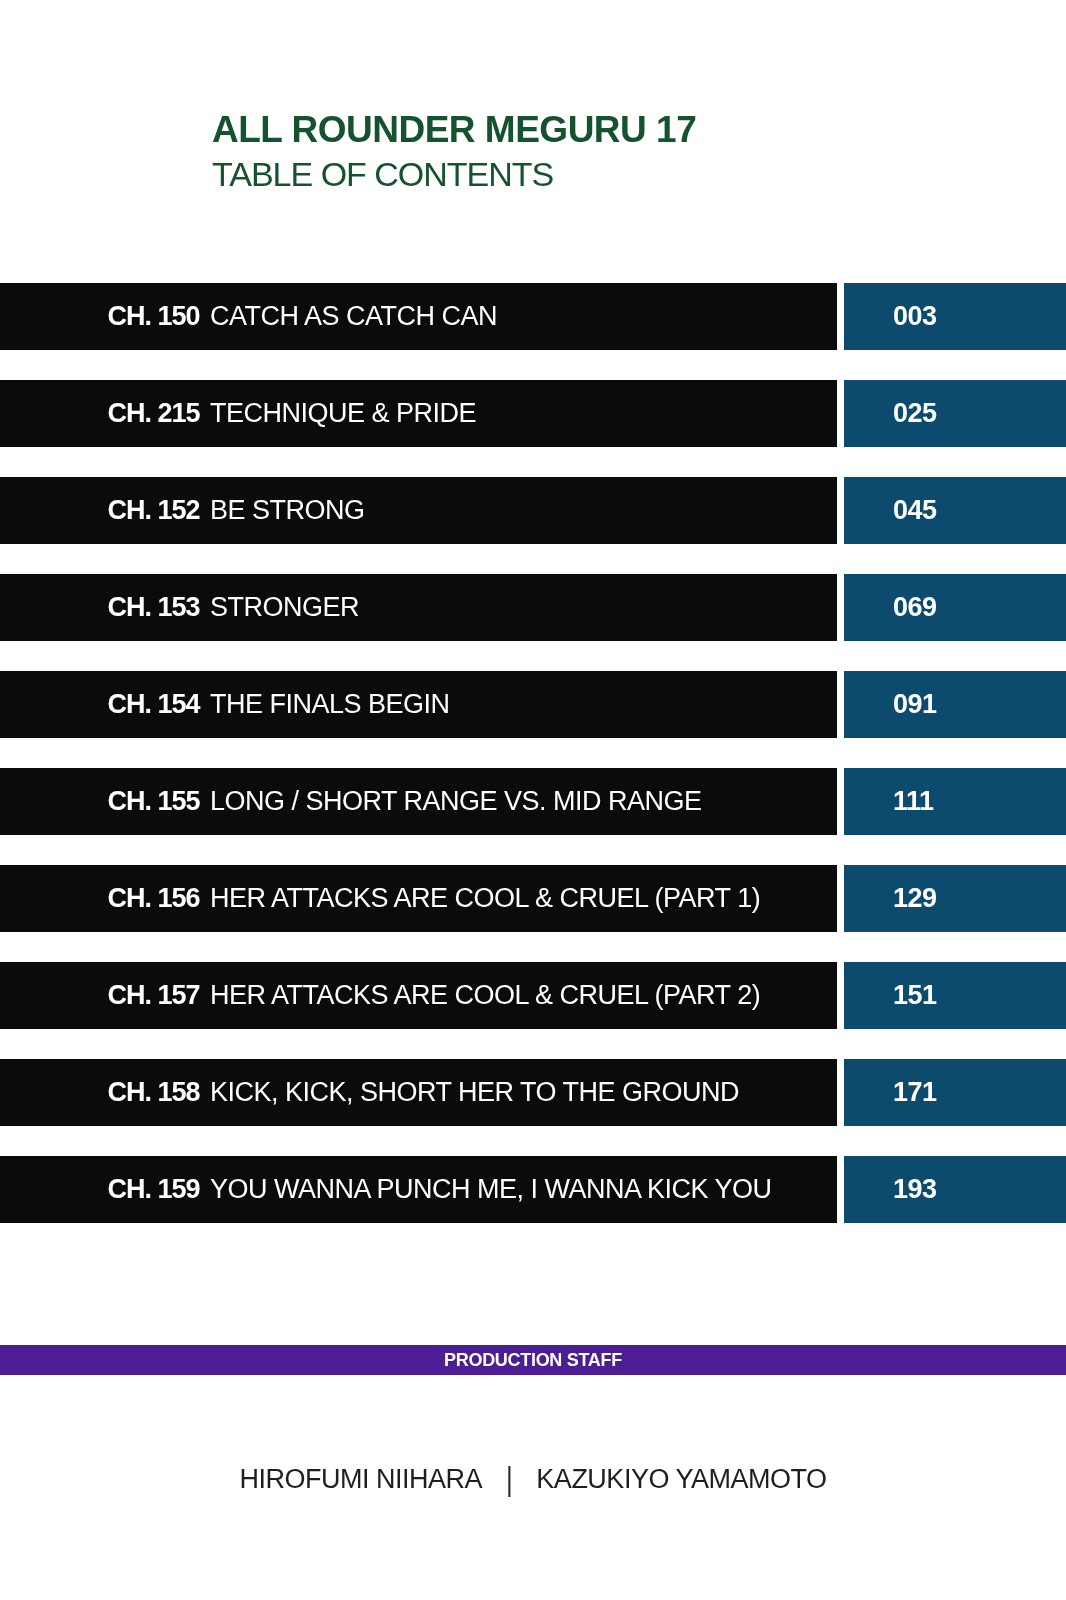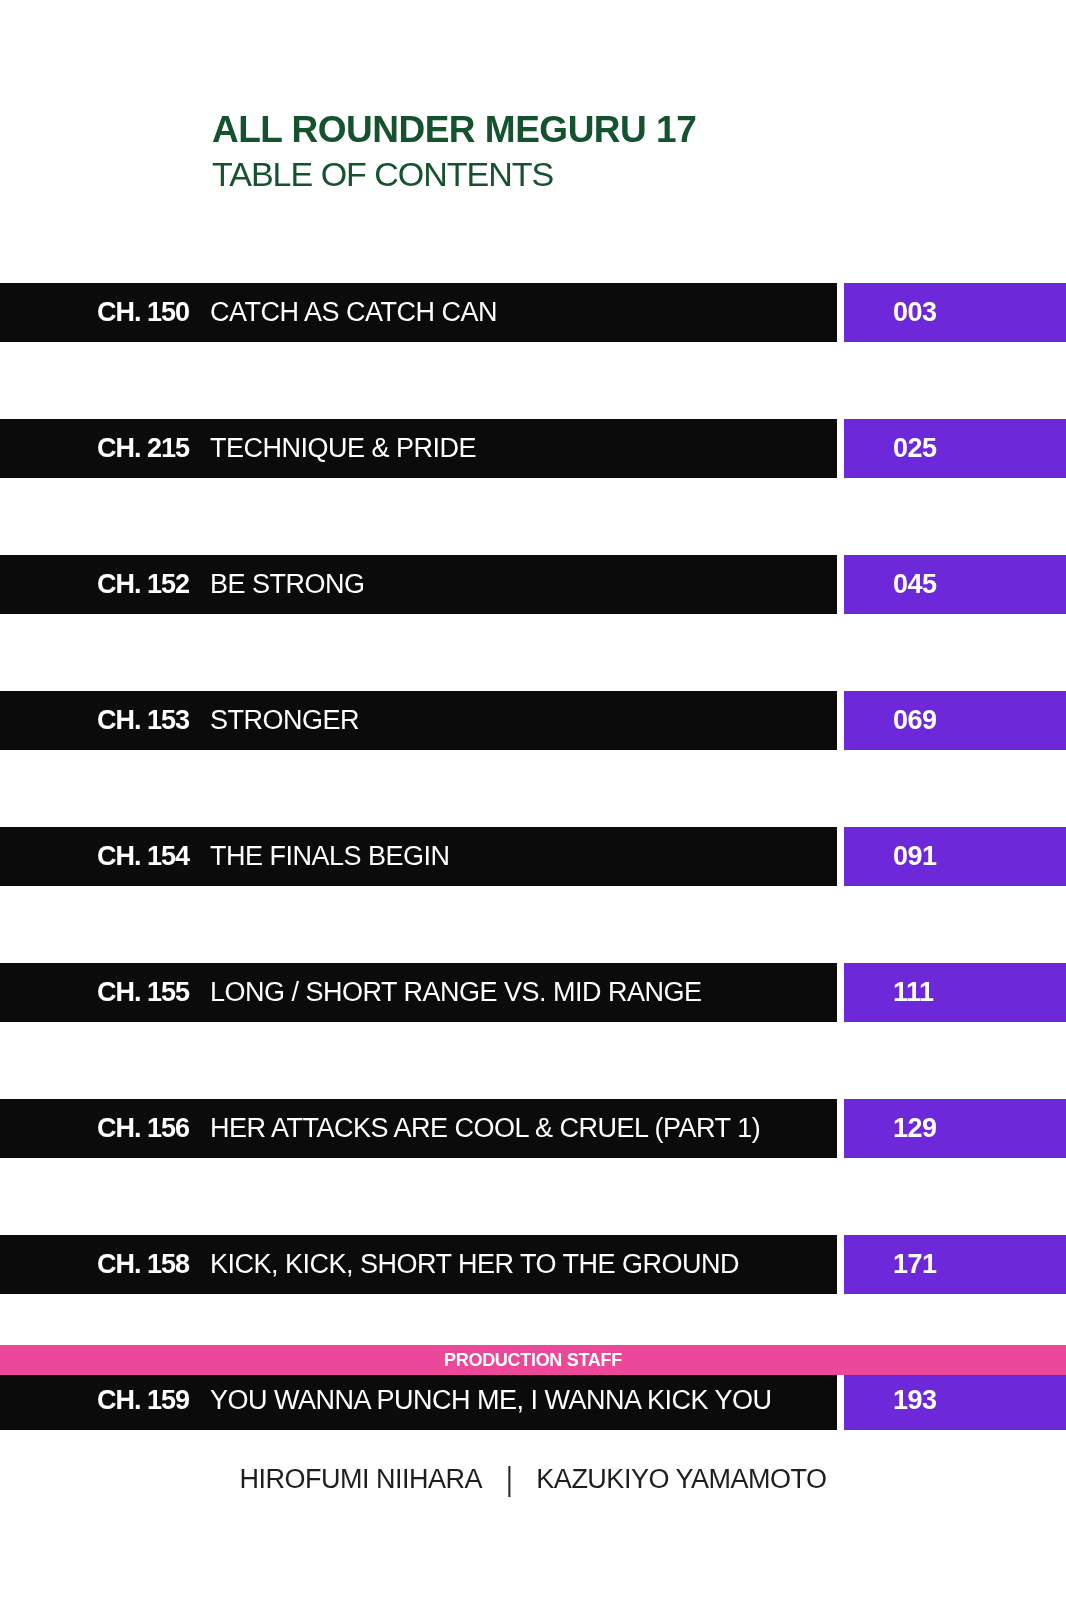--- a/index.html
+++ b/index.html
@@ -38,22 +38,23 @@
 
   
   .toc-list {
     position: absolute;
     top: 283px;
     left: 0;
     width: 1066px;
   }
   .toc-row {
     display: flex;
-    height: 59px;
-    margin-bottom: 77px;
+    height: 67px;
+    margin-bottom: 30px;
+    text-align: center;
   }
   .row-main {
     width: 837px;
     background: #0b0b0b;
     display: flex;
     align-items: center;
     color: #ffffff;
   }
   .row-chapter {
     margin-left: 97px;
@@ -68,38 +69,38 @@
     font-weight: normal;
     letter-spacing: -0.5px;
     white-space: nowrap;
   }
   .row-gap {
     width: 7px;
     background: #ffffff;
   }
   .row-page {
     flex: 1;
-    background: #6d28d9;
+    background: #0c4a6e;
     display: flex;
     align-items: center;
     padding-left: 49px;
     color: #ffffff;
     font-size: 27px;
     font-weight: bold;
     letter-spacing: -0.5px;
   }
 
   
   .staff-bar {
     position: absolute;
     top: 1345px;
     left: 0;
     width: 1066px;
     height: 30px;
-    background: #ec4899;
+    background: #4c1d95;
     display: flex;
     align-items: center;
     justify-content: center;
   }
   .staff-bar-label {
     color: #ffffff;
     font-size: 18px;
     font-weight: bold;
     letter-spacing: -0.3px;
     white-space: nowrap;
@@ -208,20 +209,30 @@
       <div class="row-main">
         <span class="row-chapter">CH. 156</span>
         <span class="row-title">HER ATTACKS ARE COOL &amp; CRUEL (PART 1)</span>
       </div>
       <div class="row-gap"></div>
       <div class="row-page">
         <span>129</span>
       </div>
     </div>
 
+    <div class="toc-row">
+      <div class="row-main">
+        <span class="row-chapter">CH. 157</span>
+        <span class="row-title">HER ATTACKS ARE COOL &amp; CRUEL (PART 2)</span>
+      </div>
+      <div class="row-gap"></div>
+      <div class="row-page">
+        <span>151</span>
+      </div>
+    </div>
 
     <div class="toc-row">
       <div class="row-main">
         <span class="row-chapter">CH. 158</span>
         <span class="row-title">KICK, KICK, SHORT HER TO THE GROUND</span>
       </div>
       <div class="row-gap"></div>
       <div class="row-page">
         <span>171</span>
       </div>

